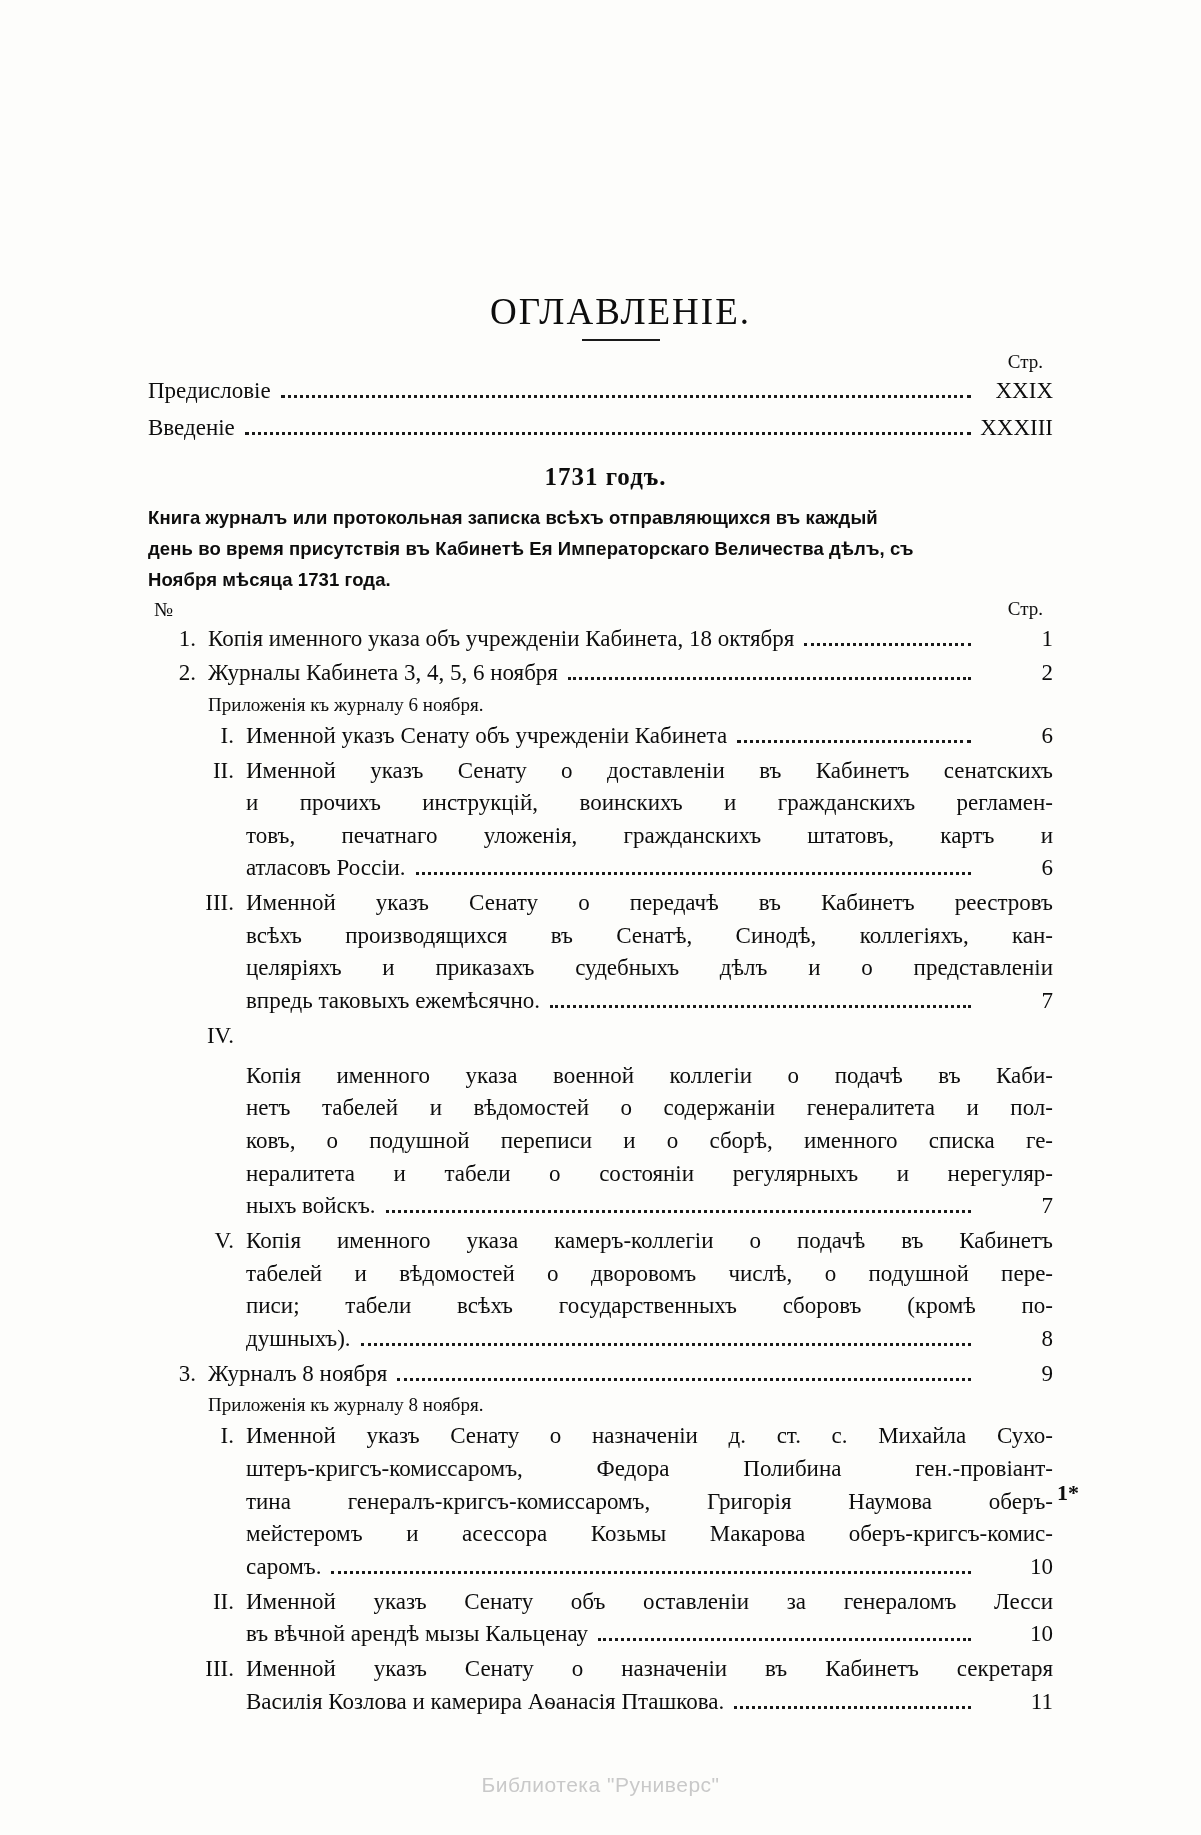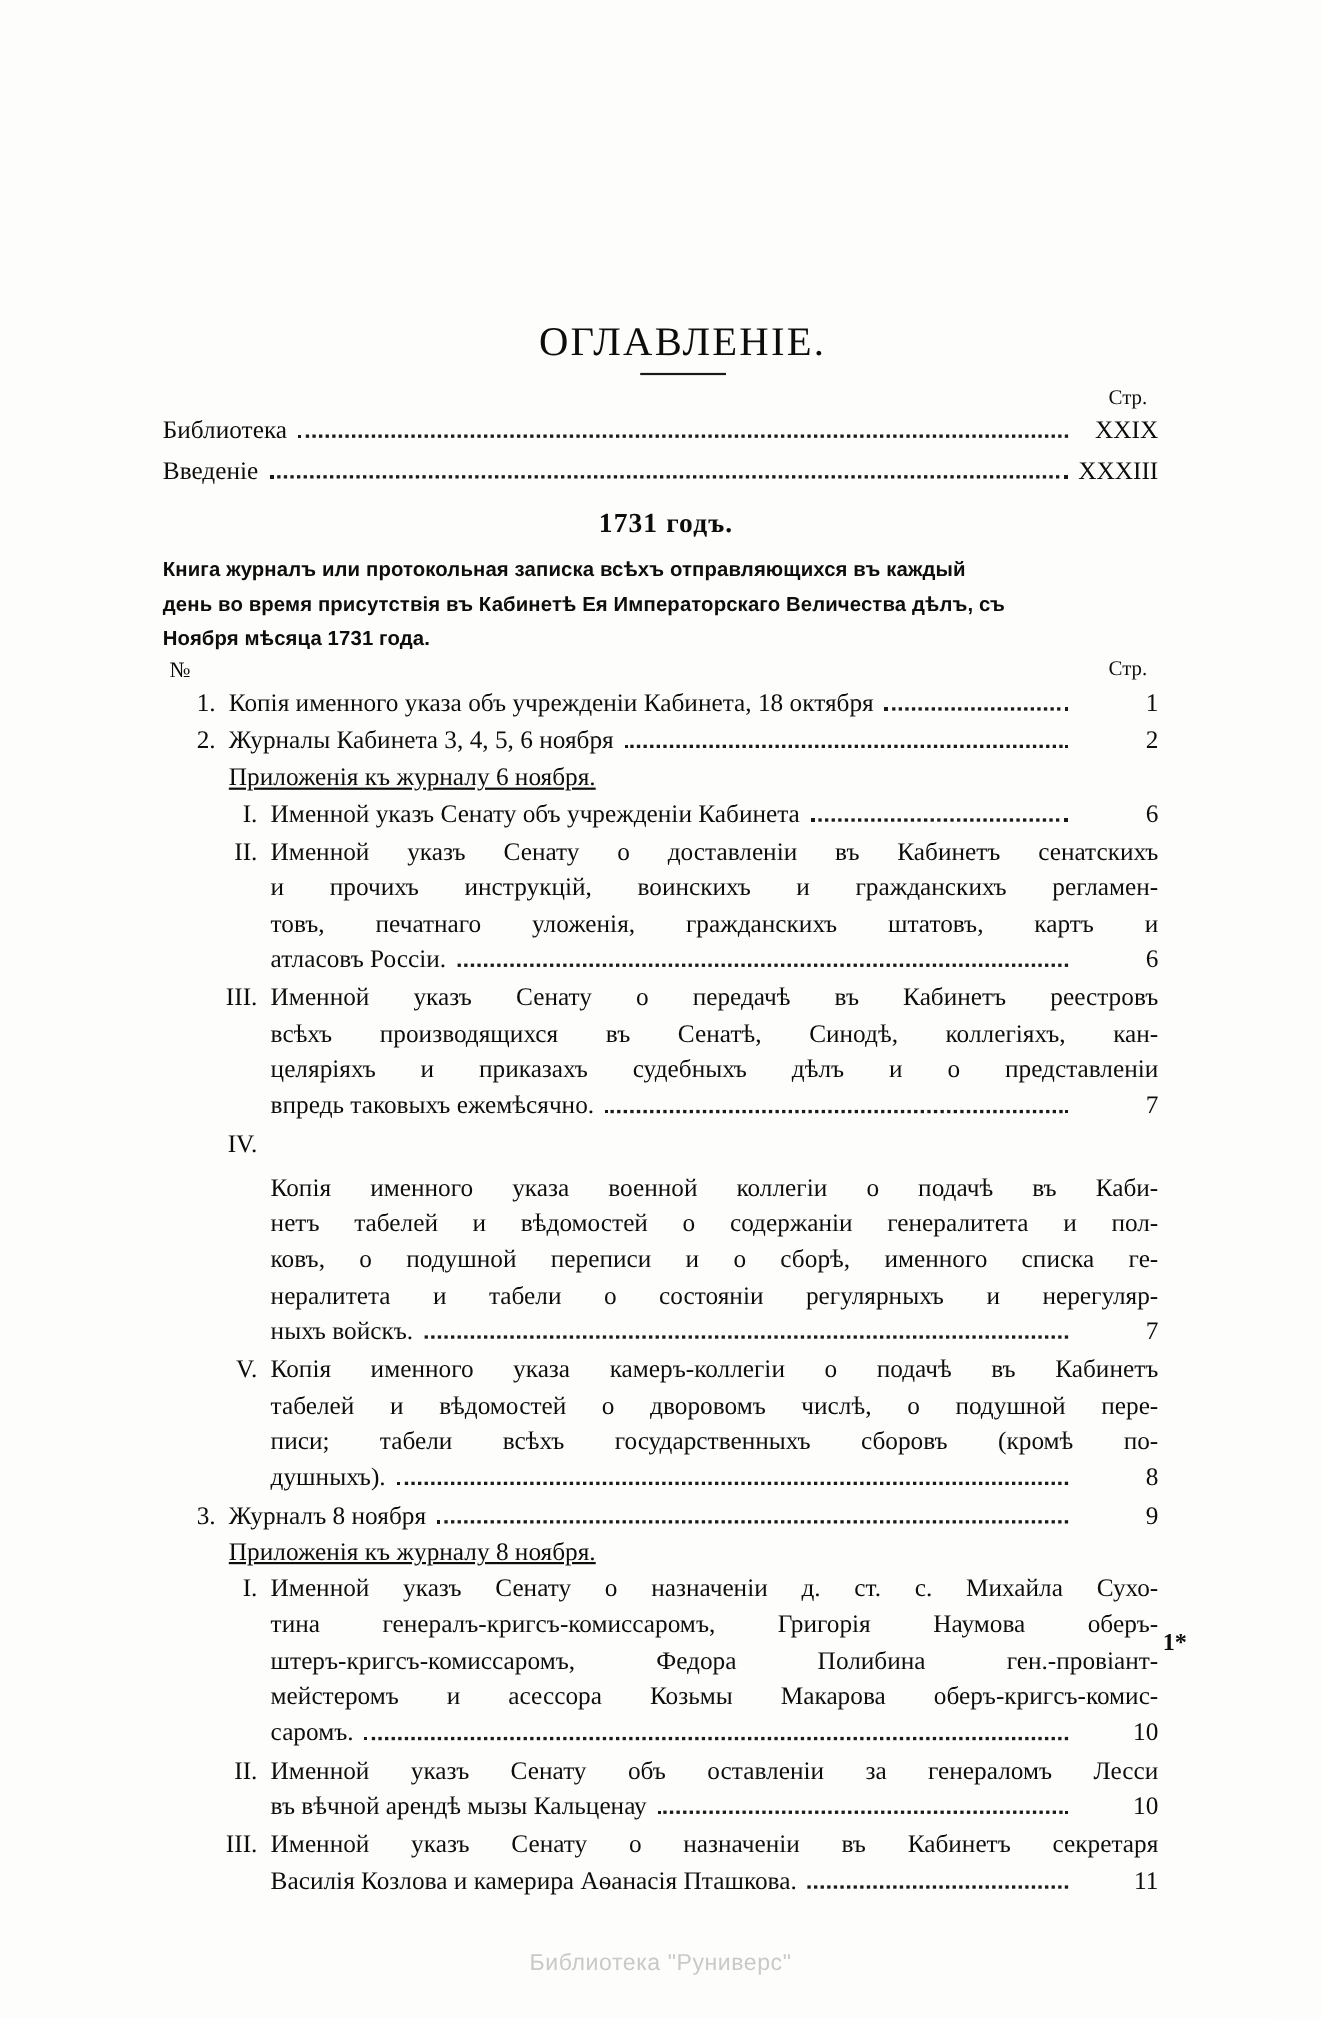--- a/index.html
+++ b/index.html
@@ -129,23 +129,22 @@
     width: 74px;
     text-align: right;
     white-space: nowrap;
   }
   .lastline {
     display: flex;
     align-items: baseline;
   }
   .lastline .tailtext { white-space: nowrap; }
   .subhead {
-    font-size: 23px;
+    font-size: 19px;
     margin: 4px 0 4px 60px;
-    text-decoration: underline;
   }
   .footnote-star {
     position: absolute;
     right: 122px;
     top: 1480px;
     font-size: 22px;
     font-weight: bold;
   }
   .watermark {
     position: absolute;
@@ -164,21 +163,21 @@
 
 <div class="page">
   <div class="content">
 
     <div class="doc-title">ОГЛАВЛЕНІЕ.</div>
     <div class="title-rule"></div>
 
     <div class="col-head">Стр.</div>
 
     <div class="front-row">
-      <span class="lbl">Библиотека</span>
+      <span class="lbl">Предисловіе</span>
       <span class="leader"></span>
       <span class="pg">XXIX</span>
     </div>
 
     <div class="front-row">
       <span class="lbl">Введеніе</span>
       <span class="leader"></span>
       <span class="pg">XXXIII</span>
     </div>
 
@@ -295,22 +294,22 @@
         </span>
       </span>
     </div>
 
     <div class="subhead">Приложенія къ журналу 8 ноября.</div>
 
     <div class="entry">
       <span class="num roman">I.</span>
       <span class="body" style="display:block;">
         <div class="txt just">Именной указъ Сенату о назначеніи д. ст. с. Михайла Сухо-</div>
+        <div class="txt just">штеръ-кригсъ-комиссаромъ, Федора Полибина ген.-провіант-</div>
         <div class="txt just">тина генералъ-кригсъ-комиссаромъ, Григорія Наумова оберъ-</div>
-        <div class="txt just">штеръ-кригсъ-комиссаромъ, Федора Полибина ген.-провіант-</div>
         <div class="txt just">мейстеромъ и асессора Козьмы Макарова оберъ-кригсъ-комис-</div>
         <div class="lastline">
           <span class="tailtext">саромъ.</span>
           <span class="leader"></span>
           <span class="pgcell">10</span>
         </div>
       </span>
     </div>
 
     <div class="entry">

